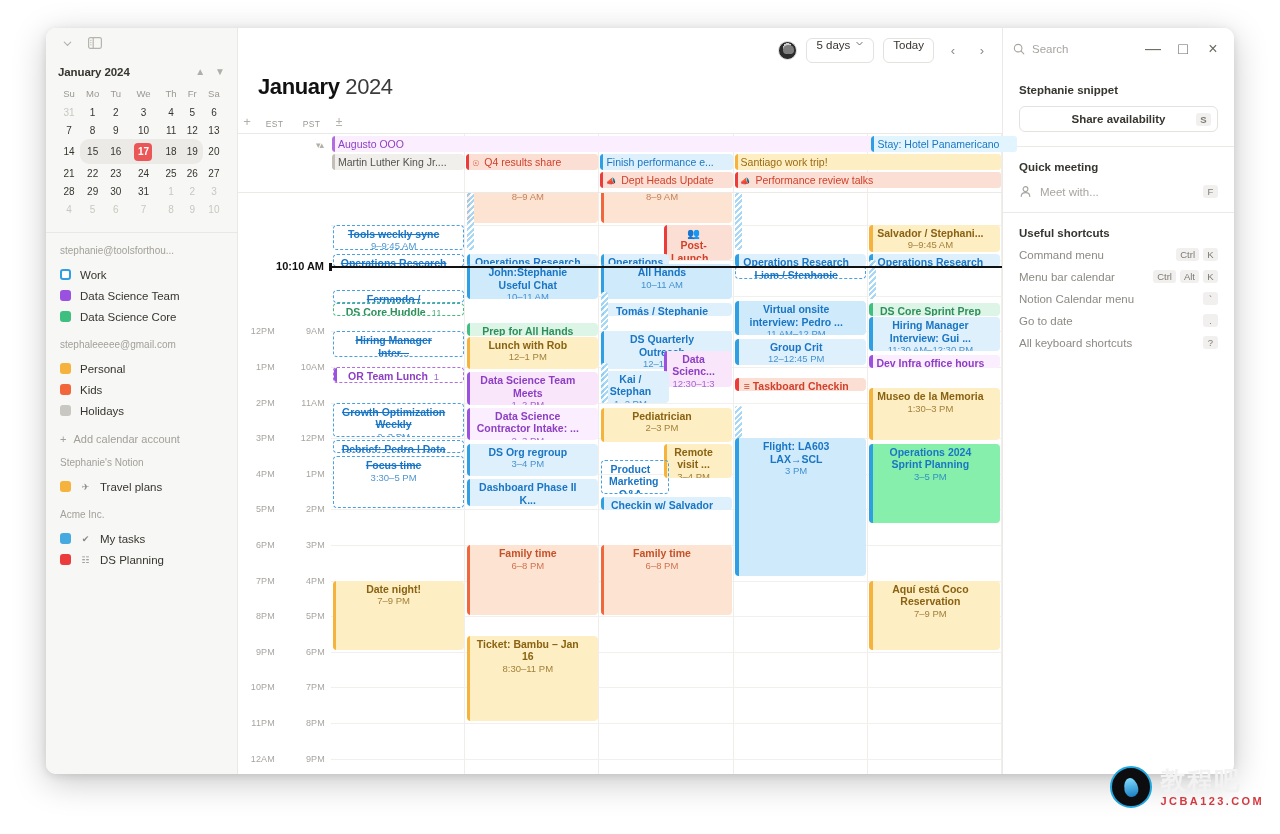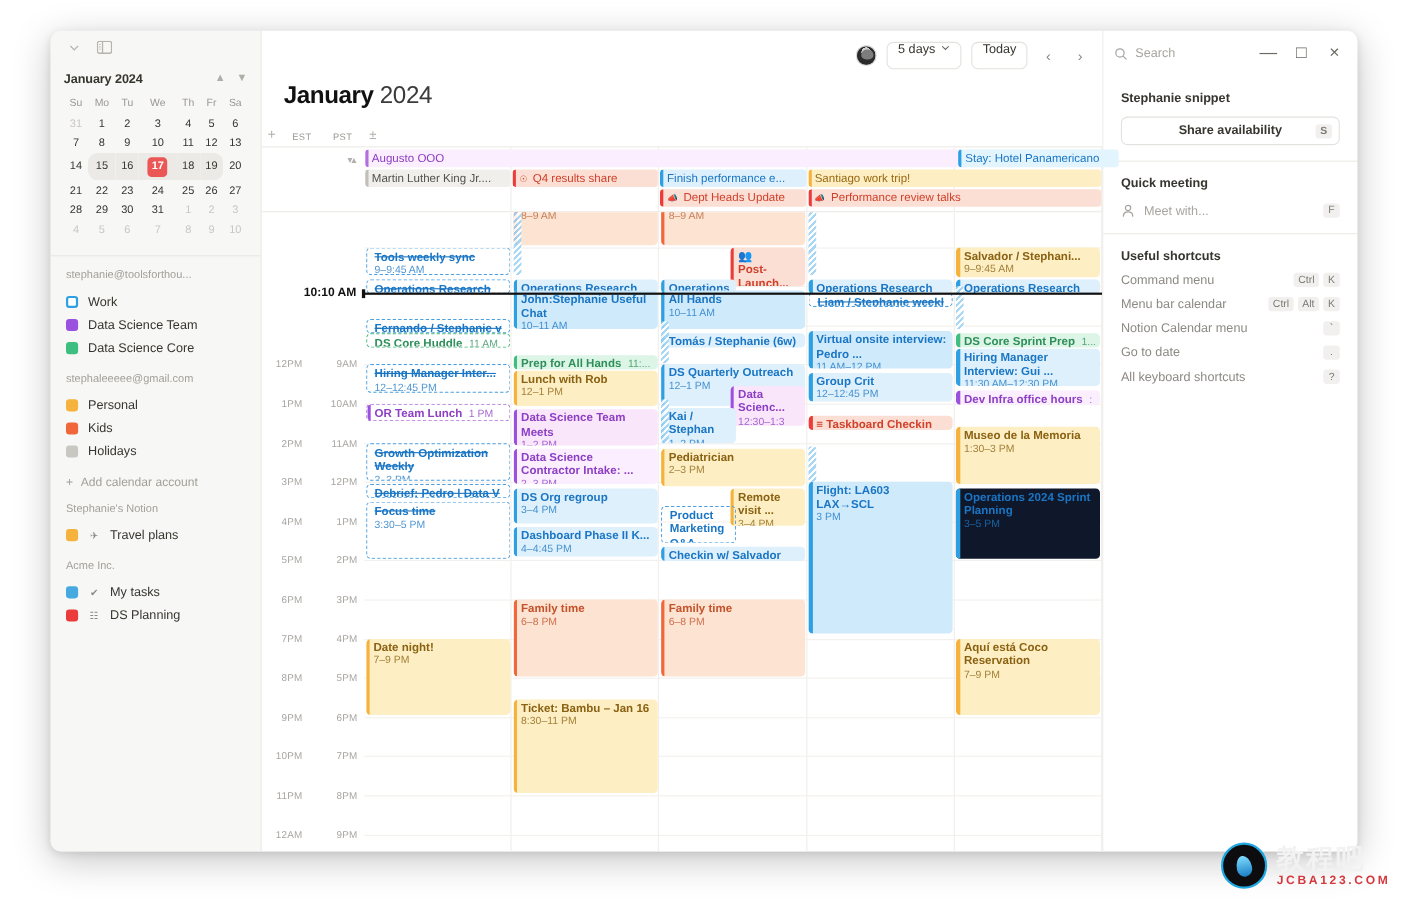--- a/index.html
+++ b/index.html
@@ -128,21 +128,21 @@
   .colbg { position:absolute; inset:0; display:flex; }
   .colbg > div { flex:1; border-right:1px solid #f0eeea; position:relative; }
   .colbg > div.todaycol { background:#ffffff; }
   .hlines { position:absolute; inset:0; pointer-events:none; }
   .hlines div { position:absolute; left:0; right:0; height:1px; background:#f2f0ec; }
   .nowline { position:absolute; left:0; right:0; height:1.6px; background:#111; z-index:7;}
   .nowline:before{content:"";position:absolute;left:-2px;top:-3px;width:3px;height:8px;background:#111;}
 
   .ev {
     position:absolute; border-radius:4px; overflow:hidden; cursor:pointer;
-    padding:2px 4px 2px 7px; font-size:10.5px; line-height:12.5px;
+    padding:2px 16px 2px 7px; font-size:10.5px; line-height:12.5px;text-align:center;
   }
   .ev .lbar { position:absolute; left:0; top:0; bottom:0; width:3.5px; }
   .ev .ttl { font-weight:600; display:block; }
   .ev .tm { display:block; font-weight:400; opacity:.78; font-size:9.5px; }
   .ev.inline .ttl { display:inline; }
   .ev.inline .tm { display:inline; margin-left:3px; }
   .ev.decl { background:#fff !important; border:1px dashed #4a9fe0; }
   .ev.decl .ttl { text-decoration:line-through; }
   .ev.decl-green { background:#fff !important; border:1px dashed #48b77a; }
   .ev.decl-purple { background:#fff !important; border:1px dashed #b06ede; }
@@ -763,21 +763,21 @@
      
      <span class="ttl">Dev Infra office hours</span>
      <span class="tm">:</span>
    </div>
             <div class="ev" style="left:calc(80% + 1.5px);width:calc(20% - 3px);top:195.35999999999999px;height:51.900000000000006px;background:#fdeec4;color:#8a6212">
      <span class="lbar" style="background:#f5b23c"></span>
 
      <span class="ttl">Museo de la Memoria</span>
      <span class="tm">1:30–3 PM</span>
    </div>
-            <div class="ev" style="left:calc(80% + 1.5px);width:calc(20% - 3px);top:250.54000000000002px;height:64px;background:#0f172a;color:#1a76c4">
+            <div class="ev" style="left:calc(80% + 1.5px);width:calc(20% - 3px);top:250.54000000000002px;height:79px;background:#86efac;color:#1a76c4">
      <span class="lbar" style="background:#2f9fe3"></span>
 
      <span class="ttl">Operations 2024 Sprint Planning</span>
      <span class="tm">3–5 PM</span>
    </div>
             <div class="ev" style="left:calc(80% + 1.5px);width:calc(20% - 3px);top:387.6px;height:69.7px;background:#fdeec4;color:#8a6212">
      <span class="lbar" style="background:#f5b23c"></span>
 
      <span class="ttl">Aquí está Coco Reservation</span>
      <span class="tm">7–9 PM</span>

